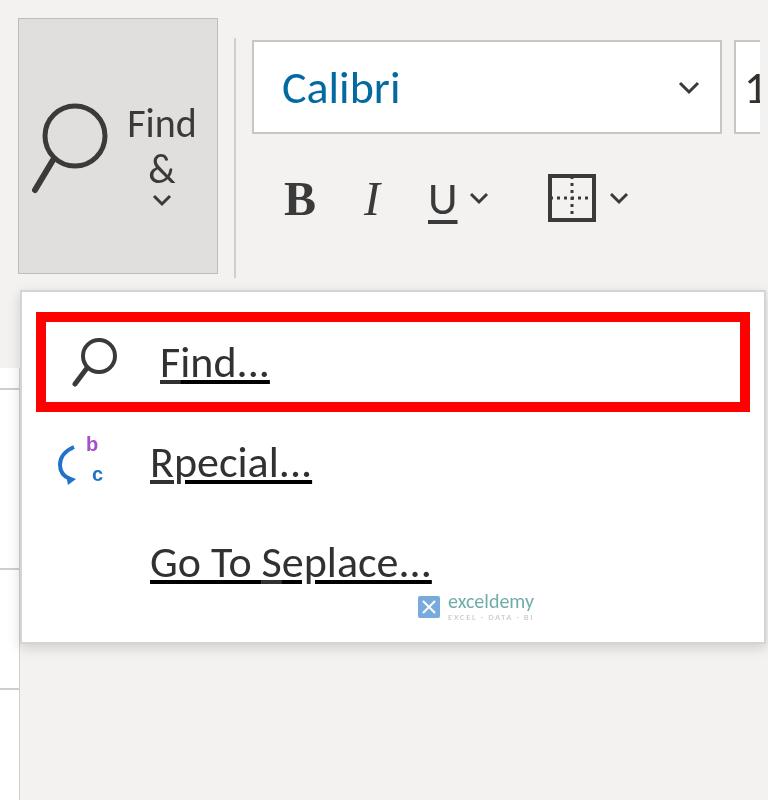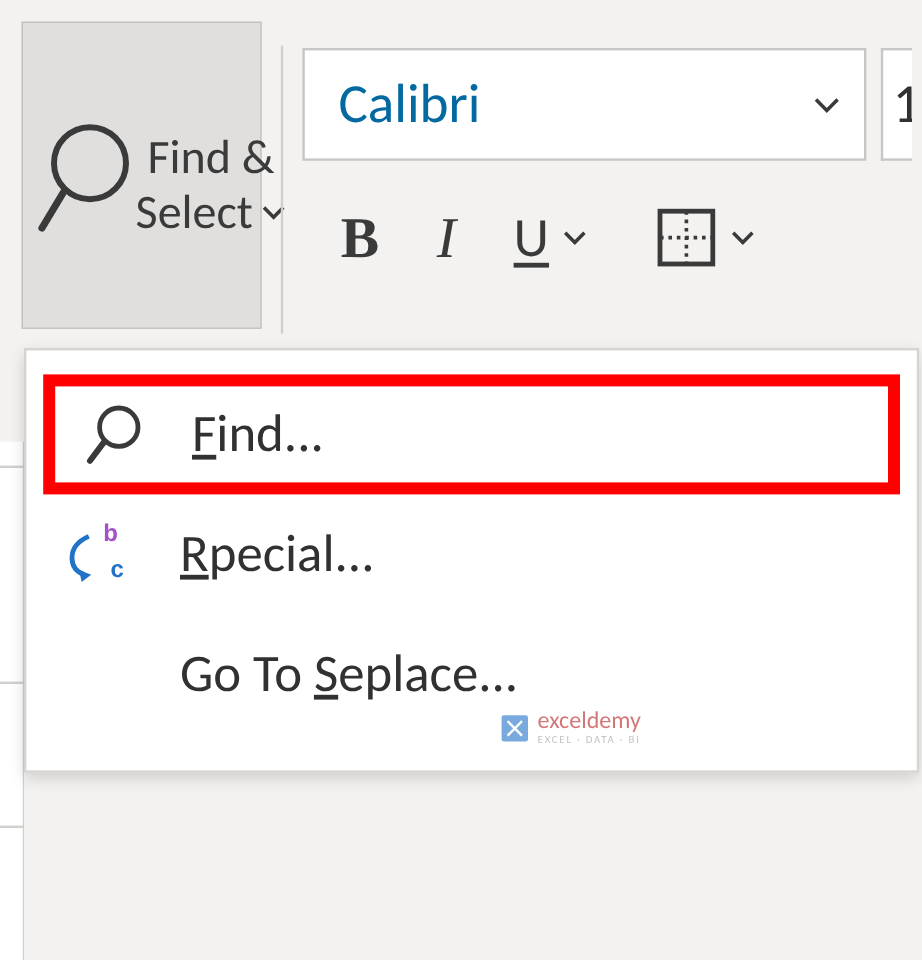--- a/index.html
+++ b/index.html
@@ -150,24 +150,25 @@
       left: 20px;
       top: 290px;
       width: 746px;
       background: #ffffff;
       border: 2px solid #d6d4d2;
       box-shadow: 0 4px 12px rgba(0,0,0,0.15);
       padding: 20px 0 30px 0;
     }
     .menu-item {
       display: flex;
-      align-items: flex-start;
+      align-items: center;
       padding: 22px 28px;
       cursor: pointer;
       gap: 30px;
+      text-decoration: underline;
     }
     .menu-item.highlighted {
       border: 10px solid #ff0000;
       margin: 0 14px;
       padding: 12px 14px;
     }
     .menu-icon {
       width: 70px;
       height: 56px;
       display: flex;
@@ -186,21 +187,21 @@
       position: absolute;
       right: 230px;
       bottom: 20px;
       display: flex;
       align-items: center;
       gap: 6px;
       opacity: 0.6;
     }
     .watermark-text {
       font-size: 20px;
-      color: #b91c1c;
+      color: #0f766e;
       line-height: 1;
     }
     .watermark-sub {
       font-size: 9px;
       color: #9a9a9a;
       letter-spacing: 1.5px;
     }
     .worksheet-bg {
       position: absolute;
       left: 0;
@@ -225,21 +226,20 @@
   <div class="find-select-button">
     <span class="magnifier-icon">
       <svg width="88" height="100" viewBox="0 0 88 100">
         <circle cx="50" cy="38" r="30" fill="none" stroke="#3a3a3a" stroke-width="5"></circle>
         <line x1="28" y1="62" x2="10" y2="92" stroke="#3a3a3a" stroke-width="6" stroke-linecap="round"></line>
       </svg>
     </span>
     <div class="find-select-labels">
       <div>Find &amp;</div>
       <div class="find-select-bottom">
-        <span>Select</span>
         <span class="chevron-down-small">
           <svg width="22" height="14" viewBox="0 0 22 14">
             <polyline points="3,3 11,11 19,3" fill="none" stroke="#3a3a3a" stroke-width="3"></polyline>
           </svg>
         </span>
       </div>
     </div>
   </div>
 
   <div class="vertical-divider"></div>

